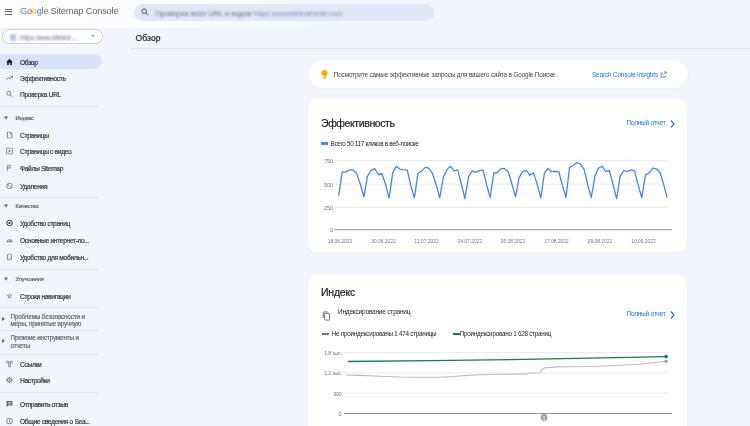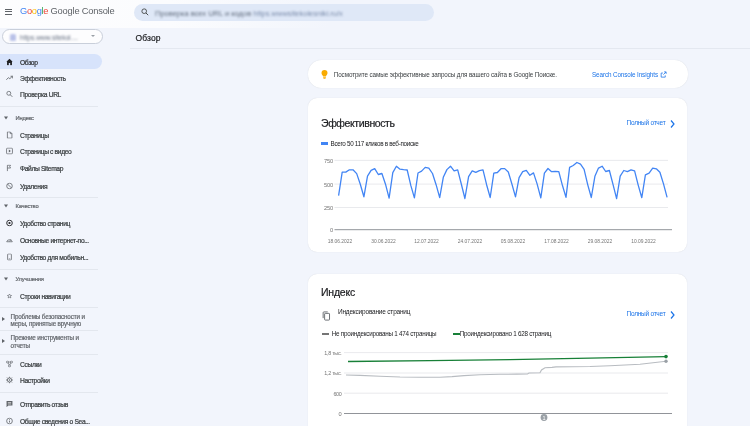--- a/index.html
+++ b/index.html
@@ -41,21 +41,21 @@
 </style>
 </head>
 <body>
 
 <div id="header"></div>
 <div id="burger" class="abs" style="left:4.5px;top:8.7px;">
     <div></div>
     <div></div>
     <div></div>
   </div>
-<div id="logo"><span style="color:#4285F4">G</span><span style="color:#EA4335">o</span><span style="color:#FBBC05">o</span><span style="color:#4285F4">g</span><span style="color:#34A853">l</span><span style="color:#EA4335">e</span><span class="sc"> Google Console</span></div>
+<div id="logo"><span style="color:#4285F4">G</span><span style="color:#EA4335">o</span><span style="color:#FBBC05">o</span><span style="color:#4285F4">g</span><span style="color:#34A853">l</span><span style="color:#EA4335">e</span><span class="sc"> Sitemap Console</span></div>
 <div id="searchpill">
   <svg width="8" height="8" style="position:absolute;left:7px;top:4.8px" viewBox="0 0 10 10">
       <circle cx="4" cy="4" r="2.9" fill="none" stroke="#444746" stroke-width="1.1"></circle>
       <line x1="6.2" y1="6.2" x2="9" y2="9" stroke="#444746" stroke-width="1.2"></line>
     </svg>
   <div class="blurtxt" style="position:absolute;left:21px;top:5px;font-size:7.5px;white-space:nowrap;">Проверка всех URL и кодов <span style="color:#7a8baa">https.wwwsitekolesniki.ru/x</span></div>
 </div>
 
 <div id="prop">
   <div class="blurtxt" style="position:absolute;left:7px;top:4.2px;width:6.4px;height:6.4px;border-radius:1.5px;background:#7585d2;opacity:.5;"></div>

